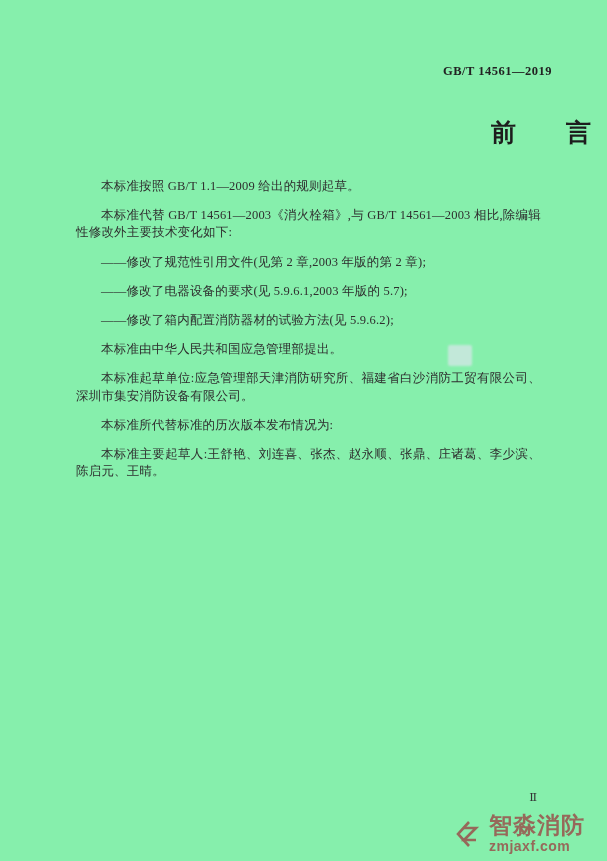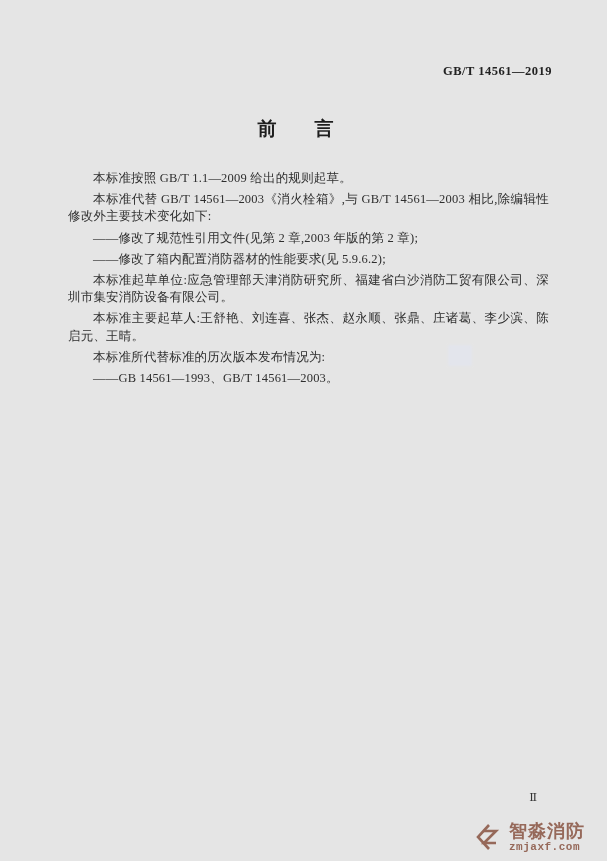--- a/index.html
+++ b/index.html
@@ -1,50 +1,50 @@
 <!DOCTYPE html>
 <html><head>
 <meta charset="utf-8">
 <style>
   html,body{margin:0;padding:0;background:#ffffff;}
   .page{
     position:relative;
     width:607px;height:861px;
-    background:#e5e5e5;
+    background:#86efac;
     overflow:hidden;
     font-family:"Liberation Serif","DejaVu Serif",serif;
     color:#2e2e2e;
   }
   .doc-code{
     position:absolute;
     top:64px;right:55px;
     font-size:12.5px;
     font-weight:bold;
     letter-spacing:0.5px;
     color:#222;
   }
   .doc-title{
     position:absolute;
     top:116px;left:0;right:16px;
-    text-align:center;
-    font-size:19px;
+    text-align:right;
+    font-size:25px;
     font-weight:bold;
     color:#1d1d1d;
   }
   .content{
     position:absolute;
     top:166px;left:64px;
     width:489px;
     font-size:12.5px;
     line-height:17.2px;
     letter-spacing:0.2px;
     text-align:justify;
   }
   .content p{
-    margin:4px;
+    margin:12px;
     text-indent:2em;
   }
   .artifact-smudge{
     position:absolute;
     left:448px;top:345px;
     width:24px;height:21px;
     background:#e2e5f1;
     opacity:0.65;
     border-radius:2px;
     filter:blur(1px);
@@ -59,50 +59,51 @@
     position:absolute;
     right:22px;bottom:8px;
     display:flex;
     align-items:center;
     gap:4px;
   }
   .wm-icon{width:30px;height:32px;flex:0 0 auto;}
   .wm-text{display:flex;flex-direction:column;line-height:1;}
   .wm-name{
     font-family:"Liberation Sans","DejaVu Sans",sans-serif;
-    font-size:18px;
+    font-size:23px;
     font-weight:bold;
     letter-spacing:1px;
   }
   .wm-url{
-    font-family:Liberation Mono, monospace;
-    font-size:11px;
+    font-family:Liberation Sans, sans-serif;
+    font-size:14px;
     font-weight:bold;
     margin-top:2px;
     letter-spacing:0.5px;
   }
 </style>
 </head>
 <body>
 
 <div class="page">
 
   <div class="doc-code">GB/T 14561—2019</div>
 
   <div class="doc-title">前　　言</div>
 
   <div class="content">
     <p>本标准按照 GB/T 1.1—2009 给出的规则起草。</p>
     <p>本标准代替 GB/T 14561—2003《消火栓箱》,与 GB/T 14561—2003 相比,除编辑性修改外主要技术变化如下:</p>
     <p>——修改了规范性引用文件(见第 2 章,2003 年版的第 2 章);</p>
-    <p>——修改了箱内配置消防器材的性能要求(见 5.9.6.2);</p>
+    <p>——修改了电器设备的要求(见 5.9.6.1,2003 年版的 5.7);</p>
+    <p>——修改了箱内配置消防器材的试验方法(见 5.9.6.2);</p>
+    <p>本标准由中华人民共和国应急管理部提出。</p>
     <p>本标准起草单位:应急管理部天津消防研究所、福建省白沙消防工贸有限公司、深圳市集安消防设备有限公司。</p>
+    <p>本标准所代替标准的历次版本发布情况为:</p>
     <p>本标准主要起草人:王舒艳、刘连喜、张杰、赵永顺、张鼎、庄诸葛、李少滨、陈启元、王晴。</p>
-    <p>本标准所代替标准的历次版本发布情况为:</p>
-    <p>——GB 14561—1993、GB/T 14561—2003。</p>
   </div>
 
   <div class="artifact-smudge"></div>
 
   <div class="page-number">Ⅱ</div>
 
   <div class="watermark">
     <span class="wm-icon">
       <svg viewBox="0 0 30 32" width="30" height="32">
         <g fill="none" stroke="#96695a" stroke-width="2.6" stroke-linejoin="miter">

